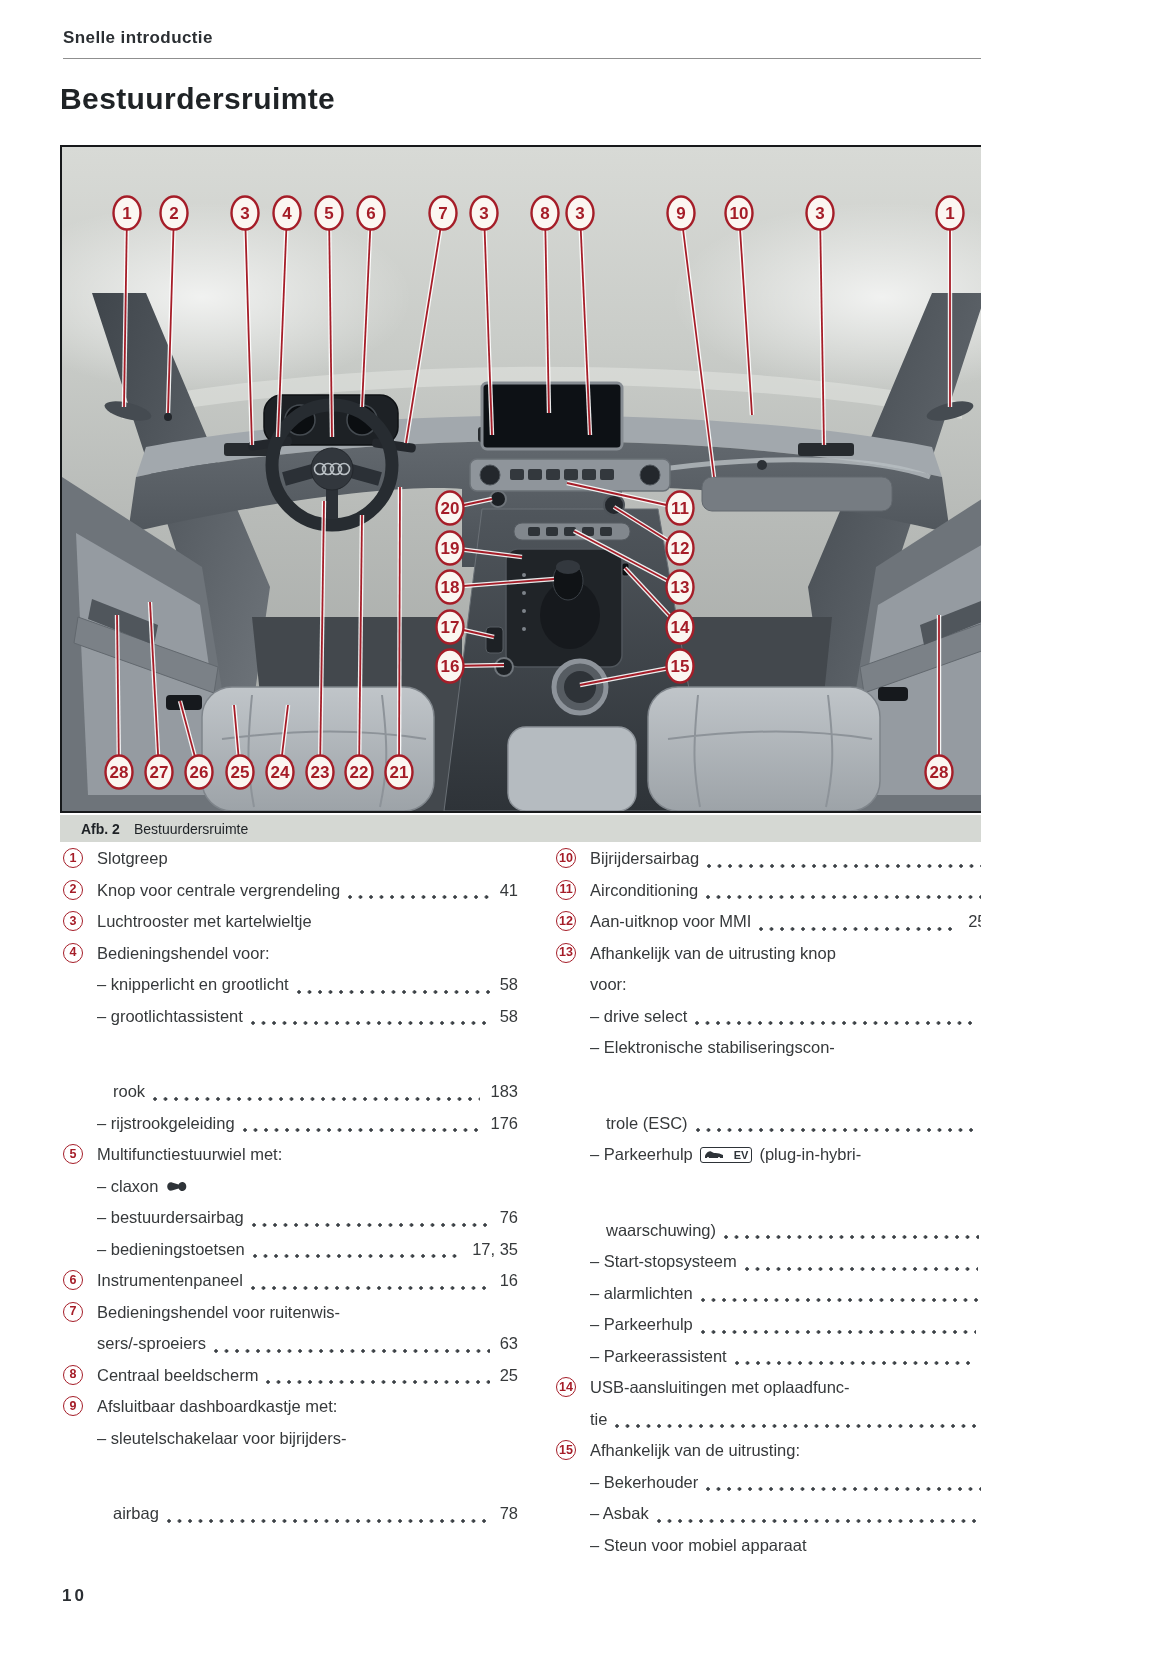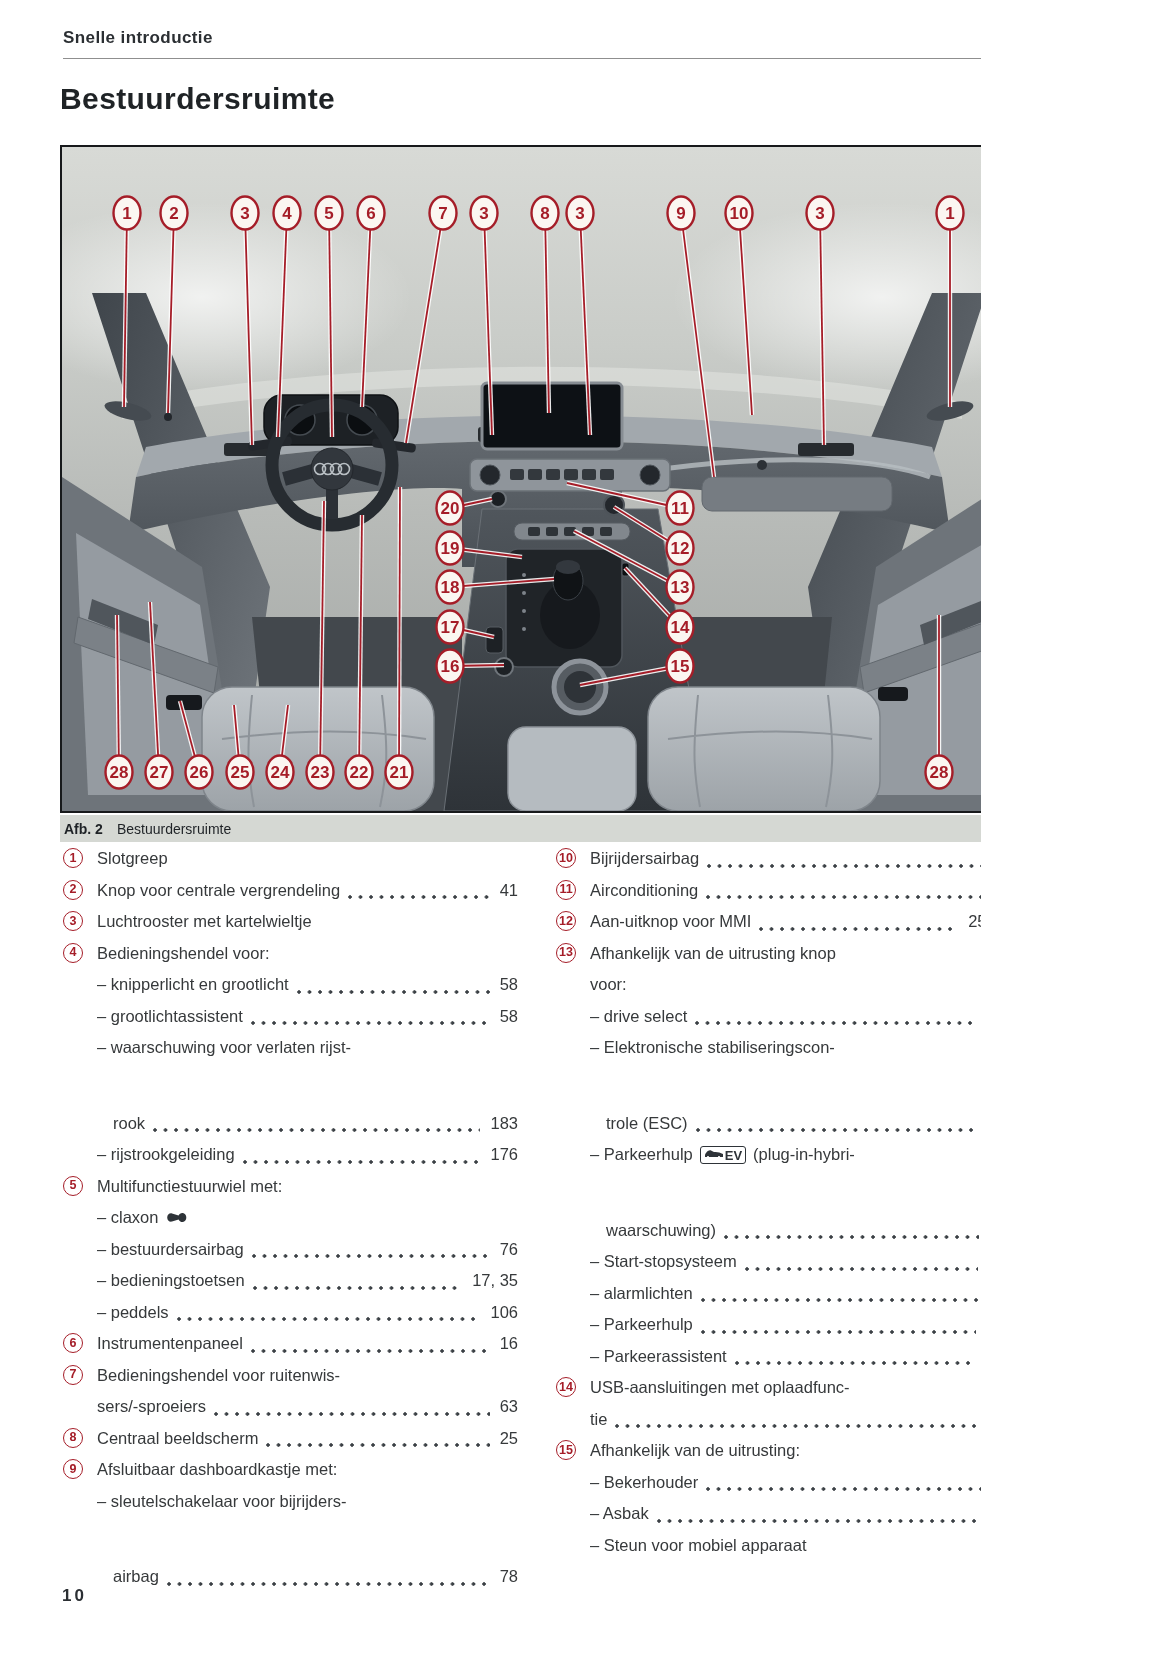--- a/index.html
+++ b/index.html
@@ -12,21 +12,21 @@
   .doc-title{position:absolute;left:60px;top:82px;font-size:30px;font-weight:bold;
              letter-spacing:.4px;color:#1f2326;}
   
   .figure{position:absolute;left:60px;top:145px;width:958px;}
   .fig-img{position:relative;width:954px;height:664px;border:2px solid #17191b;background:#c6c9c5;}
   .fig-img svg{display:block;}
   .img-code{position:absolute;top:3px;right:3px;writing-mode:vertical-rl;transform:rotate(180deg);
             font-size:9.5px;letter-spacing:.5px;color:#2b2f33;background:rgba(250,250,248,.85);
             border:1px solid #6a7076;padding:3px 1px;line-height:1;}
   .fig-caption{width:950px;height:27px;background:#d5d8d3;display:flex;align-items:center;
-               padding-left:4px;font-size:14px;color:#1e2226;margin-top:2px;}
+               padding-left:21px;font-size:14px;color:#1e2226;margin-top:2px;}
   .fig-caption .cap-label{font-weight:bold;margin-right:14px;}
   .cotext{font-family:"Liberation Sans",sans-serif;font-size:17px;font-weight:bold;}
   
   .legend{position:absolute;left:63px;top:843px;width:951px;}
   .lcol{position:absolute;top:0;}
   .lcol.c0{left:0;width:455px;}
   .lcol.c1{left:493px;width:458px;}
   .lrow{position:relative;display:flex;align-items:baseline;line-height:31.5px;
         font-size:16.5px;color:#36393b;padding-left:34px;}
   .lrow.sub2{padding-left:50px;margin-top:44px;}
@@ -35,21 +35,21 @@
         display:flex;align-items:center;justify-content:center;line-height:1;box-sizing:border-box;}
   .ltext{white-space:pre;}
   .leader{flex:1 1 auto;align-self:stretch;margin:0 10px 0 8px;
           background-image:radial-gradient(circle at 2px 2px,#3b4045 1.5px,transparent 1.9px);
           background-size:10.5px 5px;background-repeat:repeat-x;background-position:left bottom 6px;}
   .pnum{white-space:nowrap;}
   .contArrow{margin-left:auto;margin-right:-24px;color:#17191b;font-size:15px;line-height:31.5px;}
   .icon-horn{margin-left:8px;align-self:center;display:inline-flex;}
   .evbox{display:inline-flex;align-items:flex-start;border:1.4px solid #2e3338;border-radius:3px;
          padding:2px 3px 1px 3px;margin:0 7px;align-self:center;line-height:1;}
-  .evsup{font-size:13px;font-weight:bold;color:#2e3338;margin-left:1px;}
+  .evsup{font-size:11px;font-weight:bold;color:#2e3338;margin-left:10px;}
   
   .page-num{position:absolute;left:62px;top:1586px;font-size:17px;font-weight:bold;
             letter-spacing:3px;color:#2b2f33;}
 </style>
 </head>
 <body>
 
 <div class="page">
 
   <div class="sec-header">Snelle introductie</div>
@@ -425,23 +425,20 @@
         <div class="lrow sub">
           <span class="ltext">– knipperlicht en grootlicht</span>
           <span class="leader"></span>
           <span class="pnum">58</span>
         </div>
         <div class="lrow sub">
           <span class="ltext">– grootlichtassistent</span>
           <span class="leader"></span>
           <span class="pnum">58</span>
         </div>
-        <div class="lrow sub">
-          <span class="ltext">– waarschuwing voor verlaten rijst-</span>
-        </div>
         <div class="lrow sub2">
           <span class="ltext">rook</span>
           <span class="leader"></span>
           <span class="pnum">183</span>
         </div>
         <div class="lrow sub">
           <span class="ltext">– rijstrookgeleiding</span>
           <span class="leader"></span>
           <span class="pnum">176</span>
         </div>
@@ -459,25 +456,20 @@
         </div>
         <div class="lrow sub">
           <span class="ltext">– bestuurdersairbag</span>
           <span class="leader"></span>
           <span class="pnum">76</span>
         </div>
         <div class="lrow sub">
           <span class="ltext">– bedieningstoetsen</span>
           <span class="leader"></span>
           <span class="pnum">17, 35</span>
-        </div>
-        <div class="lrow sub">
-          <span class="ltext">– peddels</span>
-          <span class="leader"></span>
-          <span class="pnum">106</span>
         </div>
         <div class="lrow main">
           <span class="cnum">6</span>
           <span class="ltext">Instrumentenpaneel</span>
           <span class="leader"></span>
           <span class="pnum">16</span>
         </div>
         <div class="lrow main">
           <span class="cnum">7</span>
           <span class="ltext">Bedieningshendel voor ruitenwis-</span>

